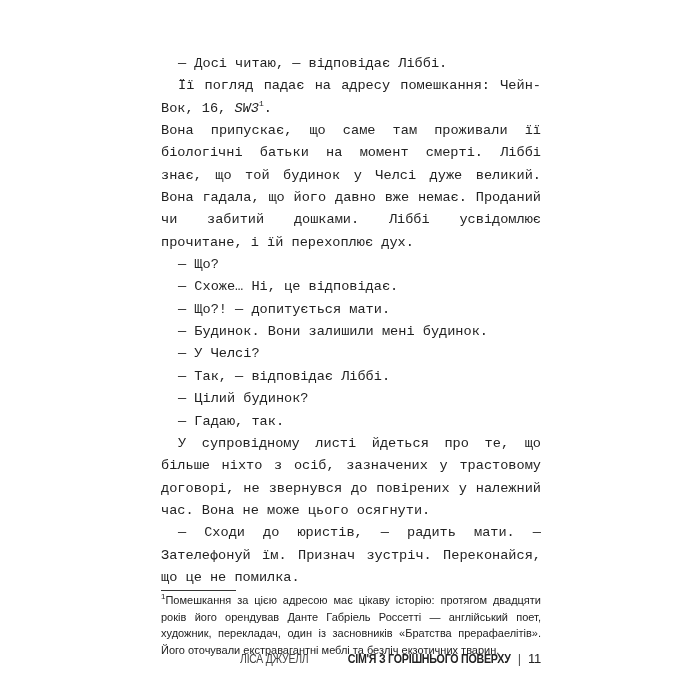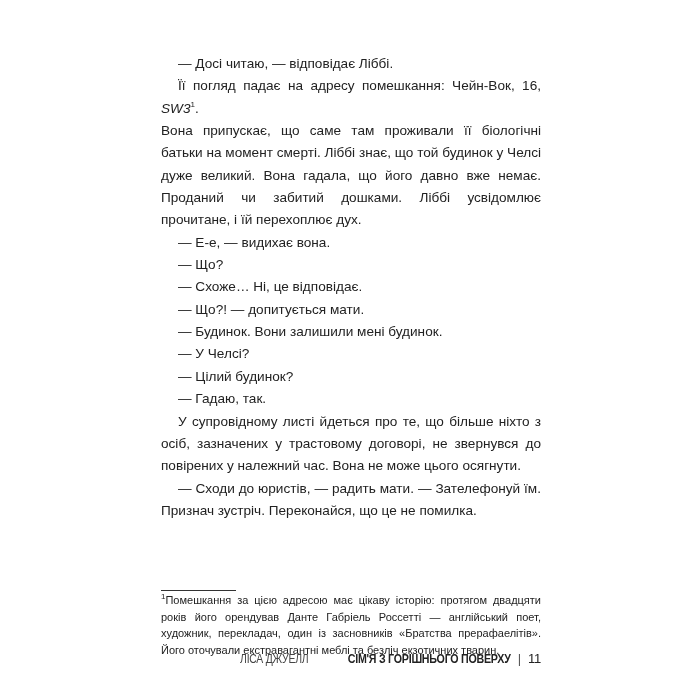--- a/index.html
+++ b/index.html
@@ -1,43 +1,43 @@
 <!DOCTYPE html>
 <html><head>
 <meta charset="utf-8">
 <style>
   html, body { margin:0; padding:0; background:#ffffff; }
   body { width:700px; height:700px; position:relative; overflow:hidden; }
   .page { position:absolute; left:161px; top:53px; width:380px; }
-  .body-text { font-family:Liberation Sans, sans-serif; font-size:13.6px; line-height:22.35px; color:#222; text-align:justify; }
+  .body-text { font-family:Liberation Mono, monospace; font-size:13.6px; line-height:22.35px; color:#222; text-align:justify; }
   .p { margin:0; text-indent:17px; }
   .p.noindent { text-indent:0; }
   .rule { position:absolute; left:161px; top:590px; width:75px; border-top:1px solid #333; }
   .footnote { position:absolute; left:161px; top:592px; width:380px; font-family:Liberation Sans, sans-serif; font-size:11px; line-height:16.5px; color:#222; text-align:justify; }
   .footnote sup { font-size:8px; }
   .running-footer { position:absolute; right:159px; top:651px; font-family:"Liberation Sans", sans-serif; font-size:13px; color:#222; letter-spacing:-0.3px; white-space:nowrap; }
   .author { font-weight:normal; color:#444; transform:scaleX(0.8); display:inline-block; transform-origin:right; }
   .title { font-weight:bold; display:inline-block; transform:scaleX(0.82); transform-origin:right; }
   .sep { margin:0 4px; color:#555; }
   sup { font-size:8px; line-height:0; }
   i { font-style:italic; }
 </style>
 </head>
 <body>
 
 <div class="page body-text">
   <p class="p">— Досі читаю, — відповідає Ліббі.</p>
   <p class="p"><span>Її погляд падає на адресу помешкання: Чейн-Вок, 16, </span><i>SW3</i><sup>1</sup>.</p>
   <p class="p noindent">Вона припускає, що саме там проживали її біологічні батьки на момент смерті. Ліббі знає, що той будинок у Челсі дуже великий. Вона гадала, що його давно вже немає. Проданий чи забитий дошками. Ліббі усвідомлює прочитане, і їй перехоплює дух.</p>
-  <p class="p">— Е-е, — видихає вона.</p>
   <p class="p">— Що?</p>
   <p class="p">— Схоже… Ні, це відповідає.</p>
   <p class="p">— Що?! — допитується мати.</p>
   <p class="p">— Будинок. Вони залишили мені будинок.</p>
   <p class="p">— У Челсі?</p>
+  <p class="p">— Так, — відповідає Ліббі.</p>
   <p class="p">— Цілий будинок?</p>
   <p class="p">— Гадаю, так.</p>
   <p class="p">У супровідному листі йдеться про те, що більше ніхто з осіб, зазначених у трастовому договорі, не звернувся до повірених у належний час. Вона не може цього осягнути.</p>
   <p class="p">— Сходи до юристів, — радить мати. — Зателефонуй їм. Признач зустріч. Переконайся, що це не помилка.</p>
 
 </div>
 
 <div class="rule"></div>
 
 <div class="footnote">

